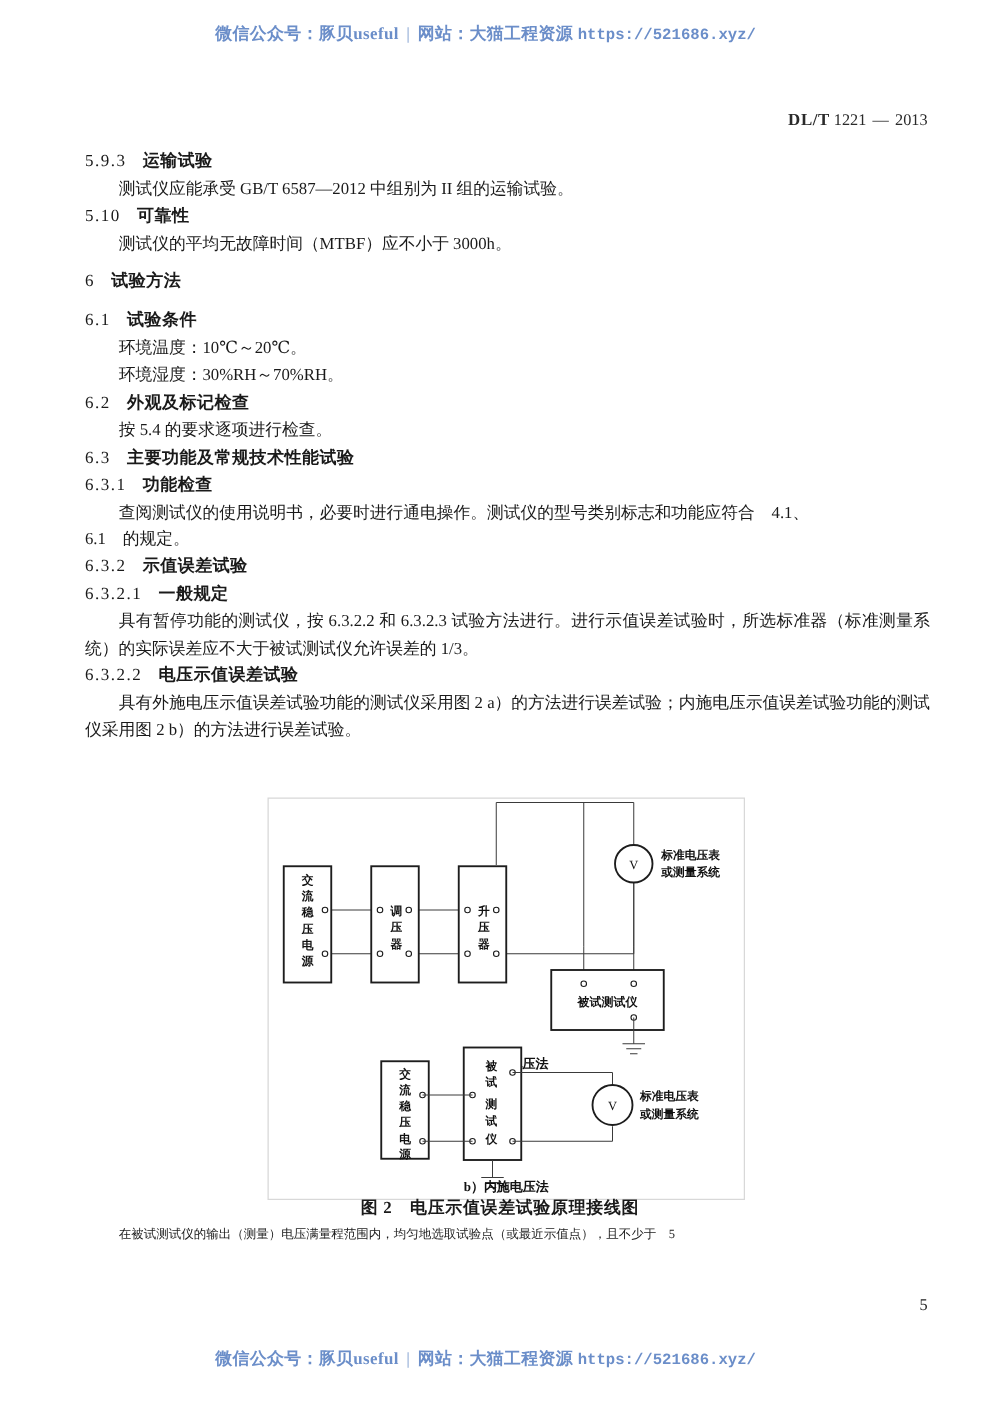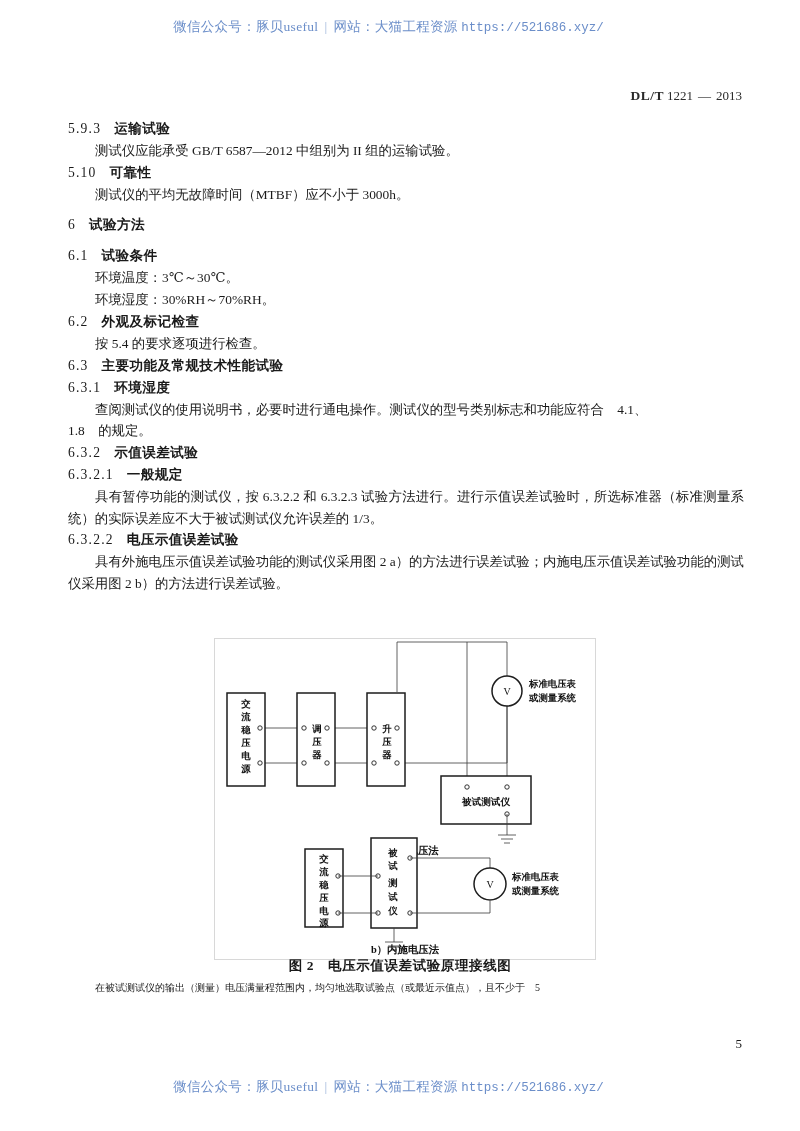--- a/index.html
+++ b/index.html
@@ -19,20 +19,21 @@
   
   .watermark {
     position: absolute;
     left: 0;
     width: 777px;
     text-align: center;
     color: #6b8ec9;
     font-size: 13.5px;
     letter-spacing: 0.3px;
     white-space: nowrap;
+    font-weight: bold;
   }
   .watermark .sep {
     color: #9fb6db;
     padding: 0 6px;
   }
   .watermark .url {
     font-family: "Liberation Mono", "DejaVu Sans Mono", monospace;
     font-size: 12.5px;
     letter-spacing: 0;
   }
@@ -182,31 +183,31 @@
 
   <p class="h-line"><span class="no">5.9.3</span><span class="ttl">运输试验</span></p>
   <p class="body hang">测试仪应能承受 GB/T 6587—2012 中组别为 II 组的运输试验。</p>
 
   <p class="h-line"><span class="no">5.10</span><span class="ttl">可靠性</span></p>
   <p class="body hang">测试仪的平均无故障时间（MTBF）应不小于 3000h。</p>
 
   <p class="h-line gap-before gap-after"><span class="no">6</span><span class="ttl">试验方法</span></p>
 
   <p class="h-line gap-before"><span class="no">6.1</span><span class="ttl">试验条件</span></p>
-  <p class="body hang">环境温度：3℃～30℃。</p>
+  <p class="body hang">环境温度：10℃～20℃。</p>
   <p class="body hang">环境湿度：30%RH～70%RH。</p>
 
   <p class="h-line"><span class="no">6.2</span><span class="ttl">外观及标记检查</span></p>
   <p class="body hang">按 5.4 的要求逐项进行检查。</p>
 
   <p class="h-line"><span class="no">6.3</span><span class="ttl">主要功能及常规技术性能试验</span></p>
 
-  <p class="h-line"><span class="no">6.3.1</span><span class="ttl">环境湿度</span></p>
+  <p class="h-line"><span class="no">6.3.1</span><span class="ttl">功能检查</span></p>
   <p class="body indent">查阅测试仪的使用说明书，必要时进行通电操作。测试仪的型号类别标志和功能应符合　4.1、</p>
-  <p class="body">1.8　的规定。</p>
+  <p class="body">6.1　的规定。</p>
 
   <p class="h-line"><span class="no">6.3.2</span><span class="ttl">示值误差试验</span></p>
 
   <p class="h-line"><span class="no">6.3.2.1</span><span class="ttl">一般规定</span></p>
   <p class="body indent">具有暂停功能的测试仪，按 6.3.2.2 和 6.3.2.3 试验方法进行。进行示值误差试验时，所选标准器（标准测量系统）的实际误差应不大于被试测试仪允许误差的 1/3。</p>
 
   <p class="h-line"><span class="no">6.3.2.2</span><span class="ttl">电压示值误差试验</span></p>
   <p class="body indent">具有外施电压示值误差试验功能的测试仪采用图 2 a）的方法进行误差试验；内施电压示值误差试验功能的测试仪采用图 2 b）的方法进行误差试验。</p>
 
 </div>

